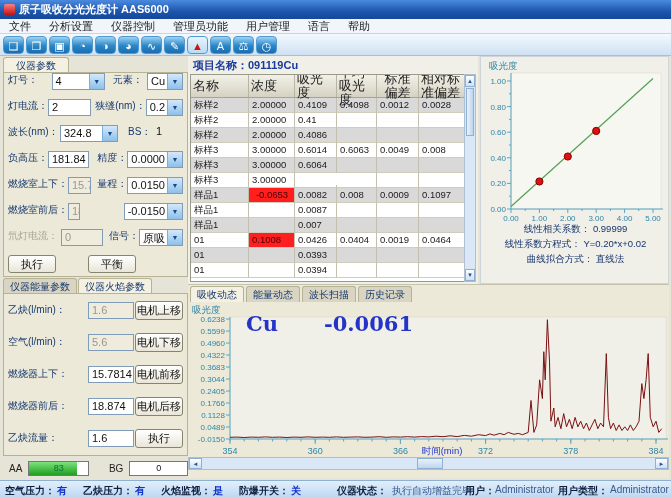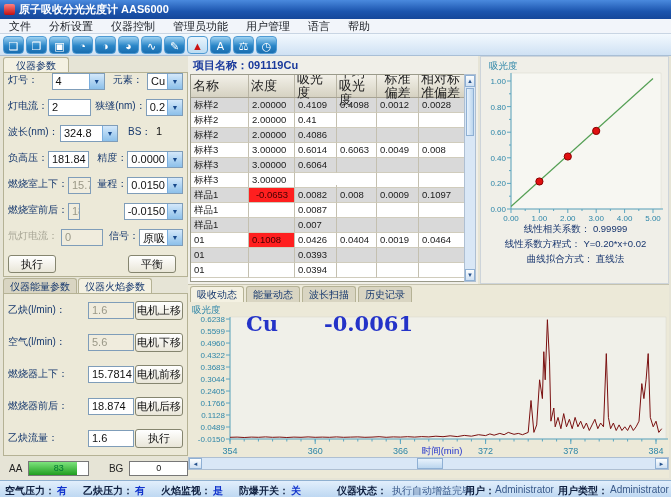--- a/index.html
+++ b/index.html
@@ -192,21 +192,21 @@
     <span class="flabel" style="width:62px;color:#a8a696">氘灯电流：</span>
     <div class="tbox dis" style="width:48px">0</div>
     <span class="flabel" style="width:32px;margin-left:6px">信号：</span>
     <div class="combo" style="flex:1">
       <span class="cv">原吸</span>
       <span class="ca">▼</span>
     </div>
   </div>
   <div class="lrow" style="height:24px">
     <div class="btn" style="width:48px;height:18px">执行</div>
-    <div class="btn" style="width:48px;height:18px;margin-left:72px">平衡</div>
+    <div class="btn" style="width:48px;height:18px;margin-left:32px">平衡</div>
   </div>
 </div>
 
 <div class="tabs2">
   <div class="tab2">仪器能量参数</div>
   <div class="tab2 active">仪器火焰参数</div>
 </div>
 
 <div class="group2" id="flamegroup">
     <div class="frow">

